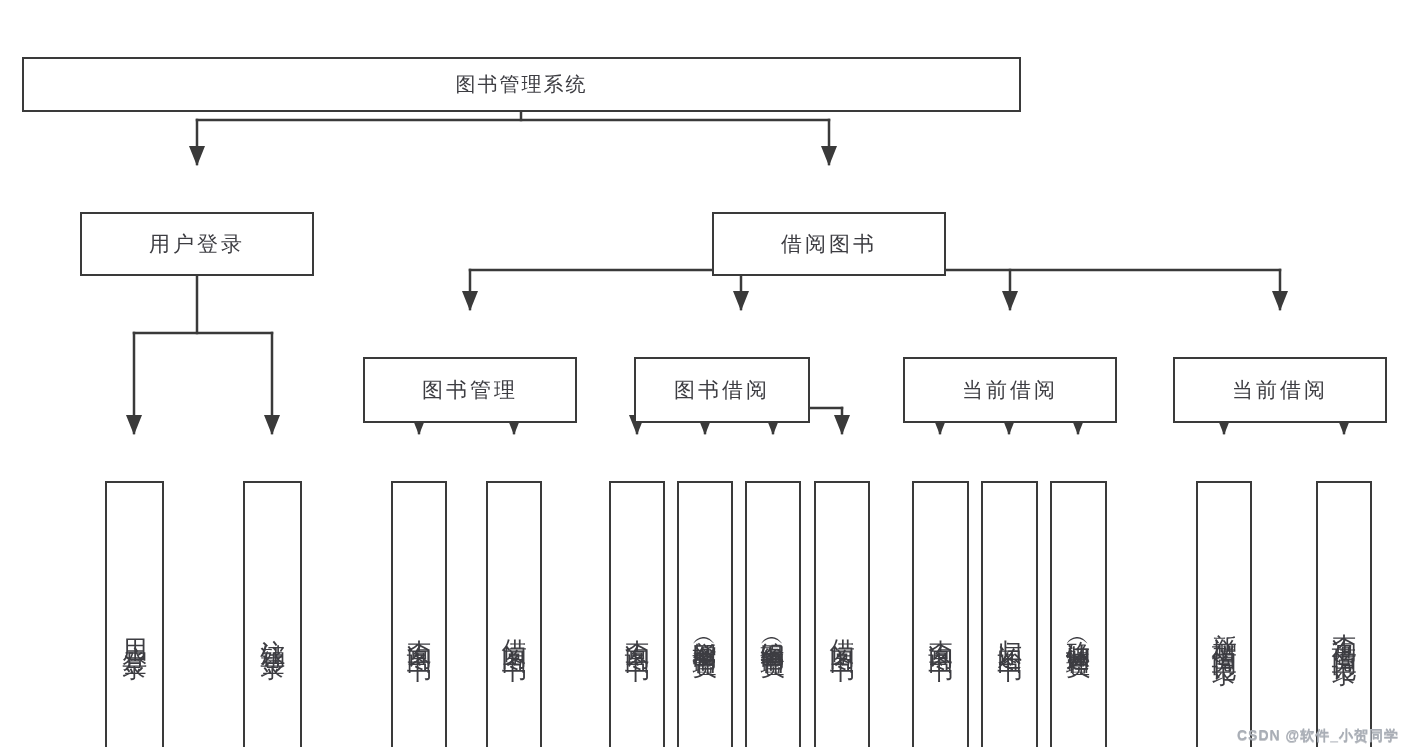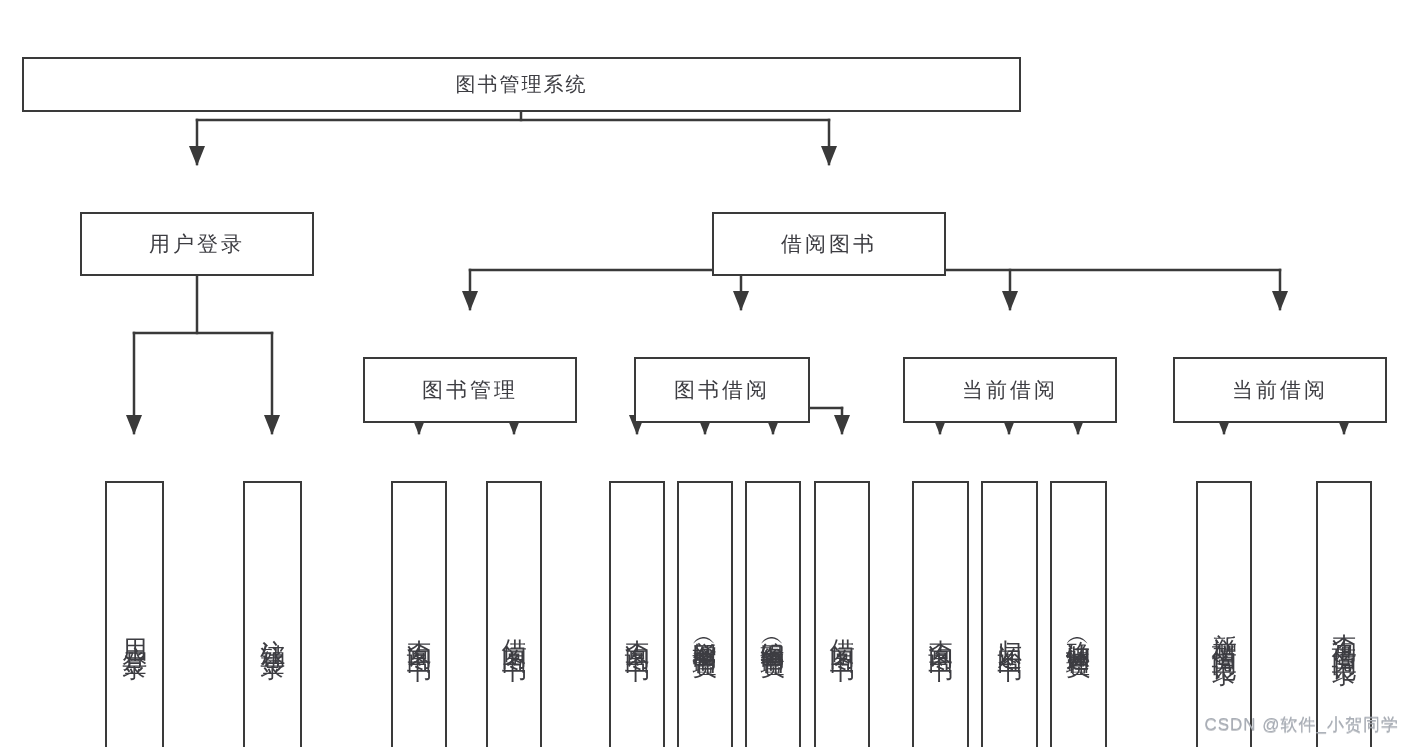--- a/index.html
+++ b/index.html
@@ -42,27 +42,28 @@
     letter-spacing:6px;
     line-height:1.1;
   }
   .vlbl.tight{
     font-size:24px;
     letter-spacing:2px;
     line-height:1.05;
   }
   .watermark{
     position:absolute;
-    right:6px;bottom:11px;
+    right:6px;bottom:2px;
     z-index:5;
-    font-size:17px;
+    font-size:14px;
     letter-spacing:1px;
     color:var(--watermark);
     text-shadow:0 1px 0 #8d929980;
     white-space:nowrap;
+    font-weight:bold;
   }
 </style>
 </head>
 <body>
 
 <div class="canvas">
 
   <svg class="connectors" width="1405" height="747" viewBox="0 0 1405 747">
     <defs>
       <marker id="ah" viewBox="0 0 10 8" refX="9" refY="4" markerWidth="24" markerHeight="16" markerUnits="userSpaceOnUse" orient="auto">

